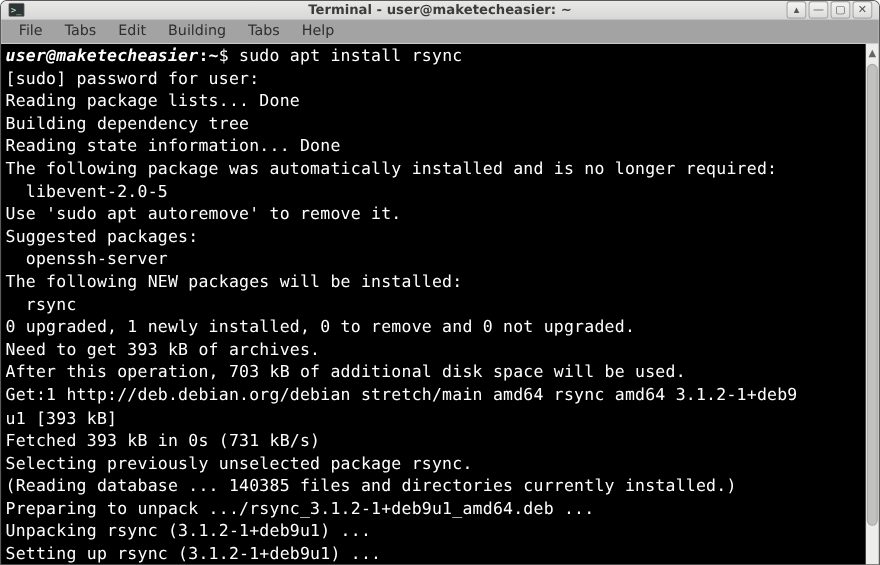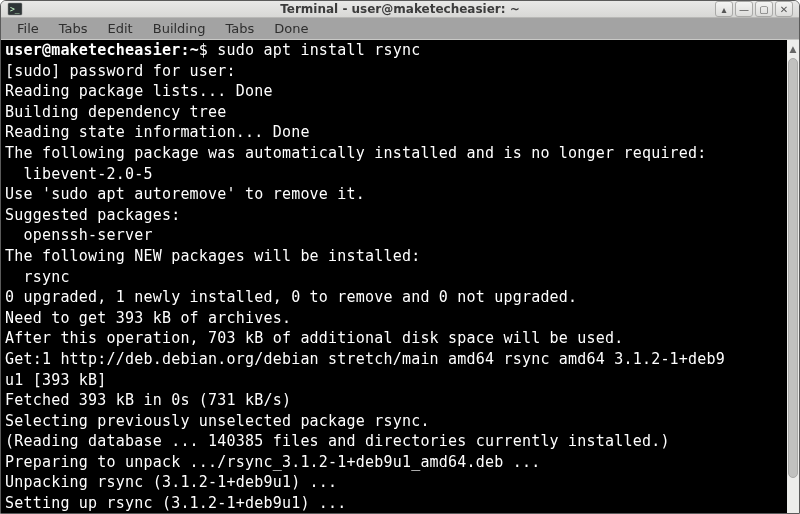--- a/index.html
+++ b/index.html
@@ -89,21 +89,21 @@
       background: #000;
       color: #fff;
       font-family: "DejaVu Sans Mono", "Liberation Mono", "Consolas", monospace;
       font-size: 15px;
       line-height: 20.6px;
       padding: 0 4px 2px 4px;
       white-space: pre;
       overflow: hidden;
       letter-spacing: 0.2px;
     }
-    .prompt-user { color: #fff; font-weight: bold; }
+    .prompt-user { color: #fff; font-weight: bold; font-style: italic; }
     .prompt-sep { color: #fff; font-weight: bold; }
     .prompt-path { color: #fff; font-weight: bold; }
     .prompt-sym { color: #fff; }
     .scrollbar {
       width: 12px;
       background: #ededeb;
       position: relative;
     }
     .scroll-thumb {
       position: absolute;
@@ -150,21 +150,21 @@
         </div>
     </div>
   </div>
 
   <div class="menubar">
     <div class="menu-item">File</div>
     <div class="menu-item">Tabs</div>
     <div class="menu-item">Edit</div>
     <div class="menu-item">Building</div>
     <div class="menu-item">Tabs</div>
-    <div class="menu-item">Done</div>
+    <div class="menu-item">Help</div>
   </div>
 
   <div class="terminal-wrap">
     <div class="terminal" id="terminal"><div><span class="prompt-user">user@maketecheasier</span><span class="prompt-sep">:</span><span class="prompt-path">~</span><span class="prompt-sym">$ </span><span>sudo apt install rsync</span></div><div>[sudo] password for user:</div><div>Reading package lists... Done</div><div>Building dependency tree</div><div>Reading state information... Done</div><div>The following package was automatically installed and is no longer required:</div><div>  libevent-2.0-5</div><div>Use 'sudo apt autoremove' to remove it.</div><div>Suggested packages:</div><div>  openssh-server</div><div>The following NEW packages will be installed:</div><div>  rsync</div><div>0 upgraded, 1 newly installed, 0 to remove and 0 not upgraded.</div><div>Need to get 393 kB of archives.</div><div>After this operation, 703 kB of additional disk space will be used.</div><div>Get:1 http://deb.debian.org/debian stretch/main amd64 rsync amd64 3.1.2-1+deb9</div><div>u1 [393 kB]</div><div>Fetched 393 kB in 0s (731 kB/s)</div><div>Selecting previously unselected package rsync.</div><div>(Reading database ... 140385 files and directories currently installed.)</div><div>Preparing to unpack .../rsync_3.1.2-1+deb9u1_amd64.deb ...</div><div>Unpacking rsync (3.1.2-1+deb9u1) ...</div><div>Setting up rsync (3.1.2-1+deb9u1) ...</div><div>Processing triggers for systemd (232-25+deb9u8) ...</div></div>
     <div class="scrollbar">
       <div class="scroll-btn up">▲</div>
       <div class="scroll-thumb"></div>
 
     </div>
   </div>

